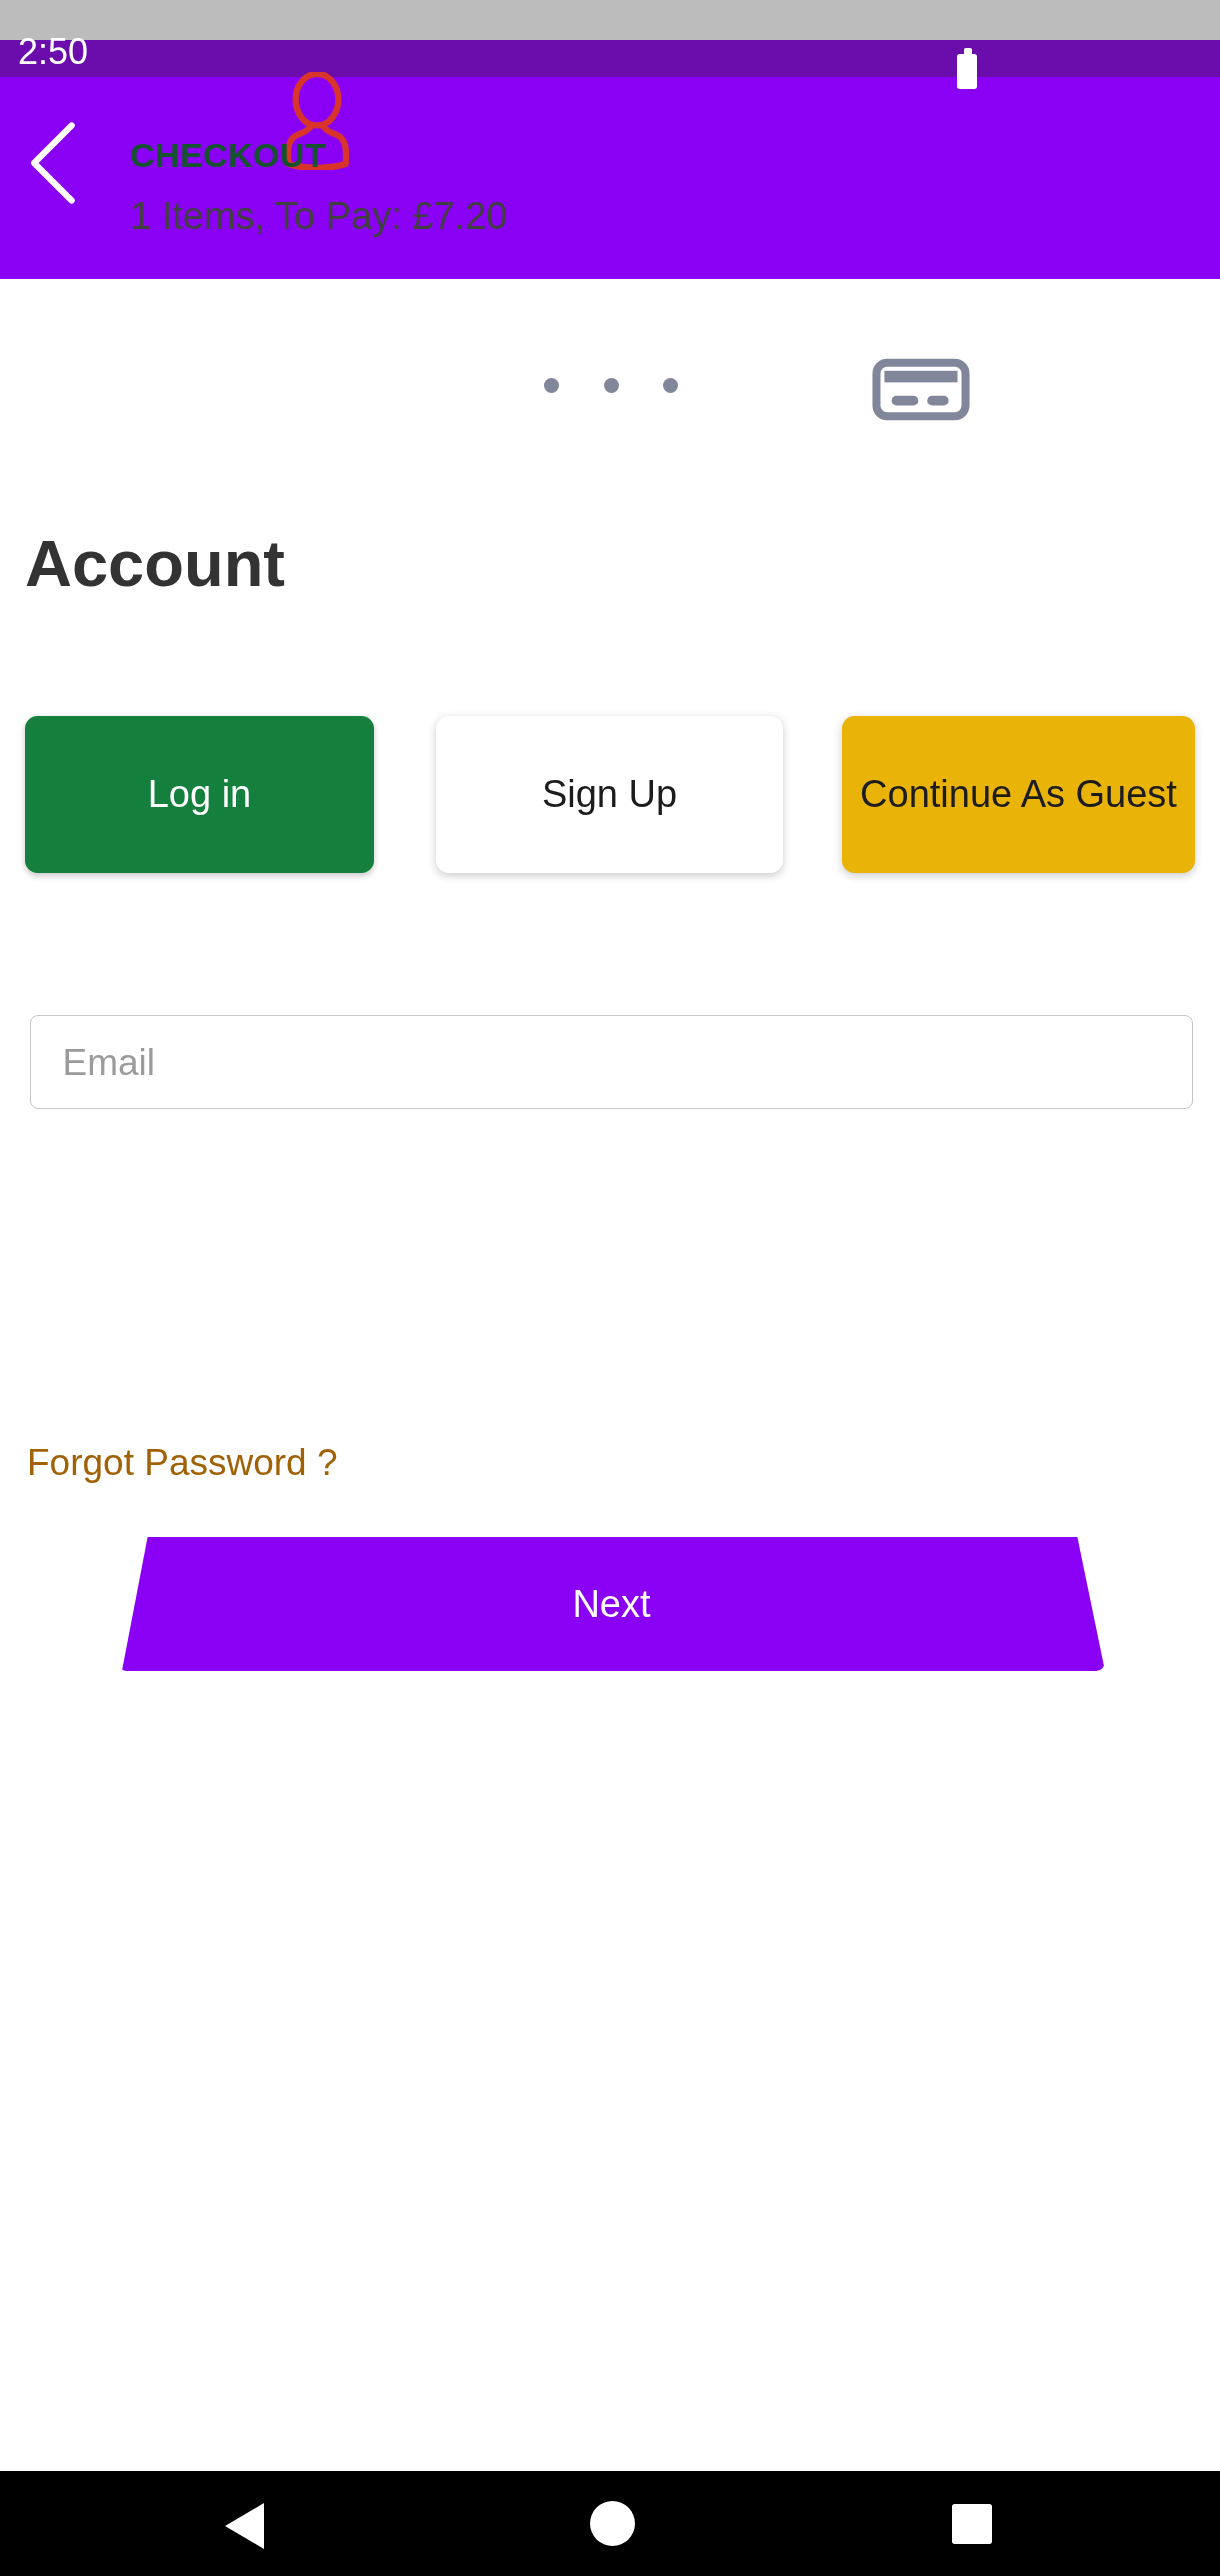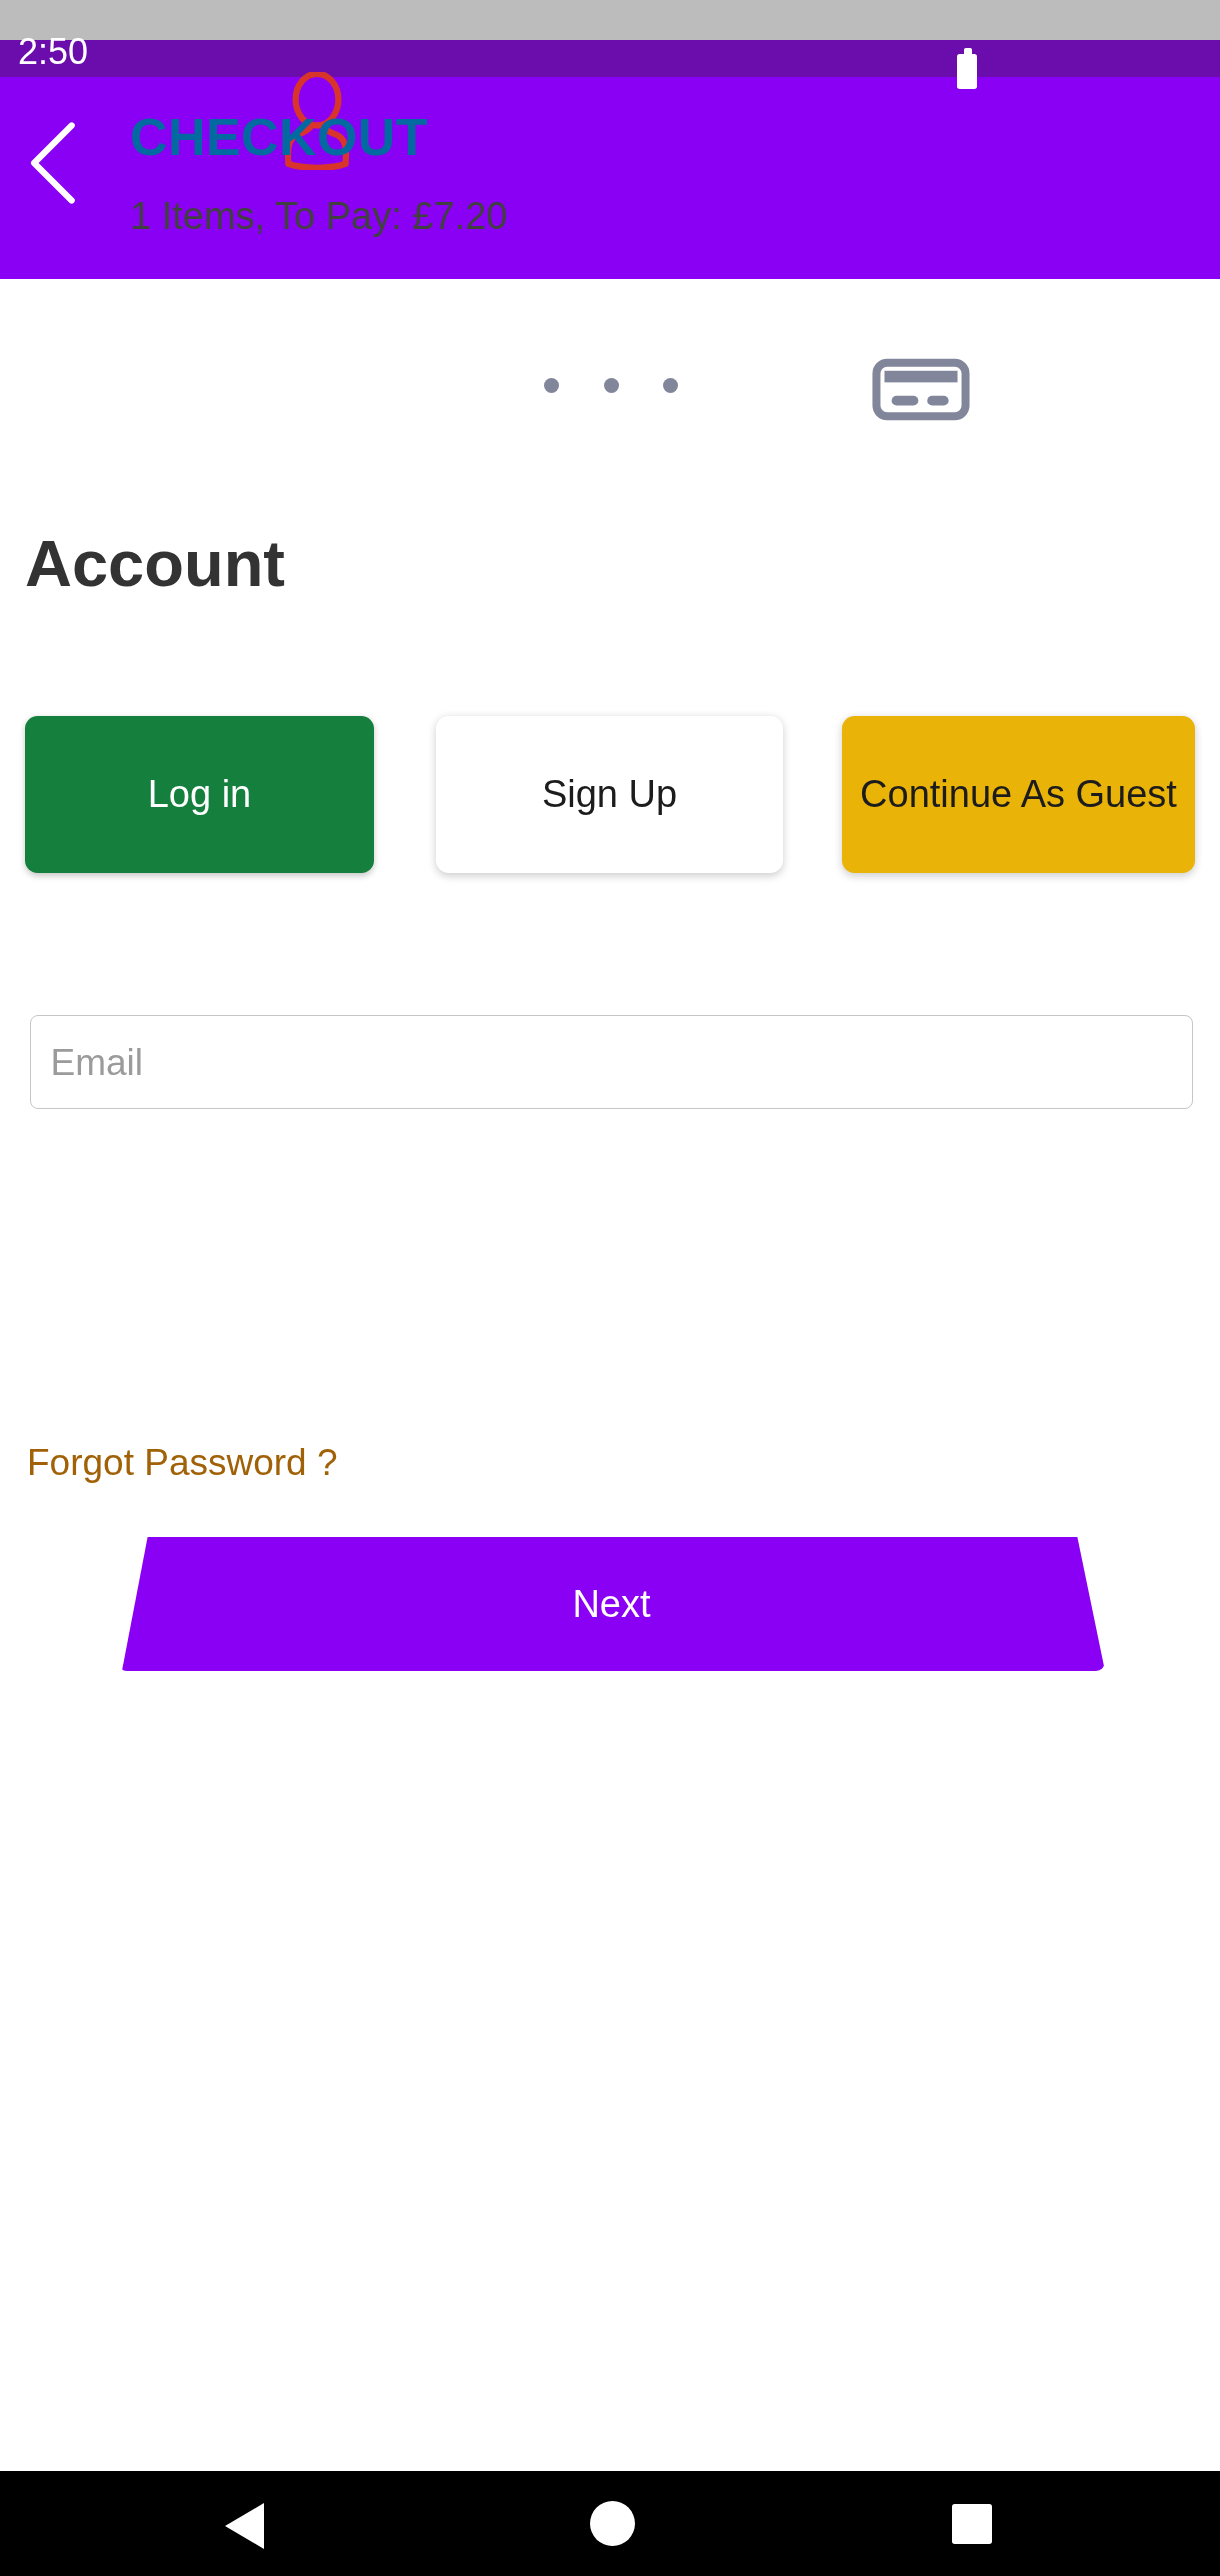--- a/index.html
+++ b/index.html
@@ -41,22 +41,22 @@
   }
   .header-main {
     position:absolute; left:0; top:77px; width:1220px; height:202px;
     background:#8a00f5;
   }
   .back-chevron {
     position:absolute; left:25px; top:121px; width:54px; height:84px; z-index:7;
   }
   .back-chevron svg { display:block; }
   .header-title {
-    position:absolute; left:130px; top:114px;
-    font-size:52px; font-weight:bold; color:#0369a1;
+    position:absolute; left:130px; top:132px;
+    font-size:34px; font-weight:bold; color:#14532d;
     letter-spacing:0.4px; line-height:47px; z-index:7; white-space:nowrap;
   }
   .header-sub {
     position:absolute; left:130px; top:194px;
     font-size:38px; color:#404040; line-height:45px;
     z-index:7; white-space:nowrap;
   }
   .step-person {
     position:absolute; left:259px; top:72px; width:116px; height:98px;
   }
@@ -103,21 +103,21 @@
   
   .field {
     position:absolute; left:29.5px; width:1163px; height:94px;
     border:0.9px solid #c6c6c6; border-radius:8px;
     background:#ffffff;
     display:flex; align-items:center;
   }
   .field-email { top:1015px; }
   .field-password { top:1223px; }
   .field-text {
-    padding-left:20px; font-size:37px; color:#9b9b9b; line-height:43px;
+    padding-left:32px; font-size:37px; color:#9b9b9b; line-height:43px;
   }
 
   
   .forgot-link {
     position:absolute; left:27px; top:1440px;
     font-size:37px; color:#a16207; line-height:45px; white-space:nowrap;
   }
 
   
   .next-btn {

